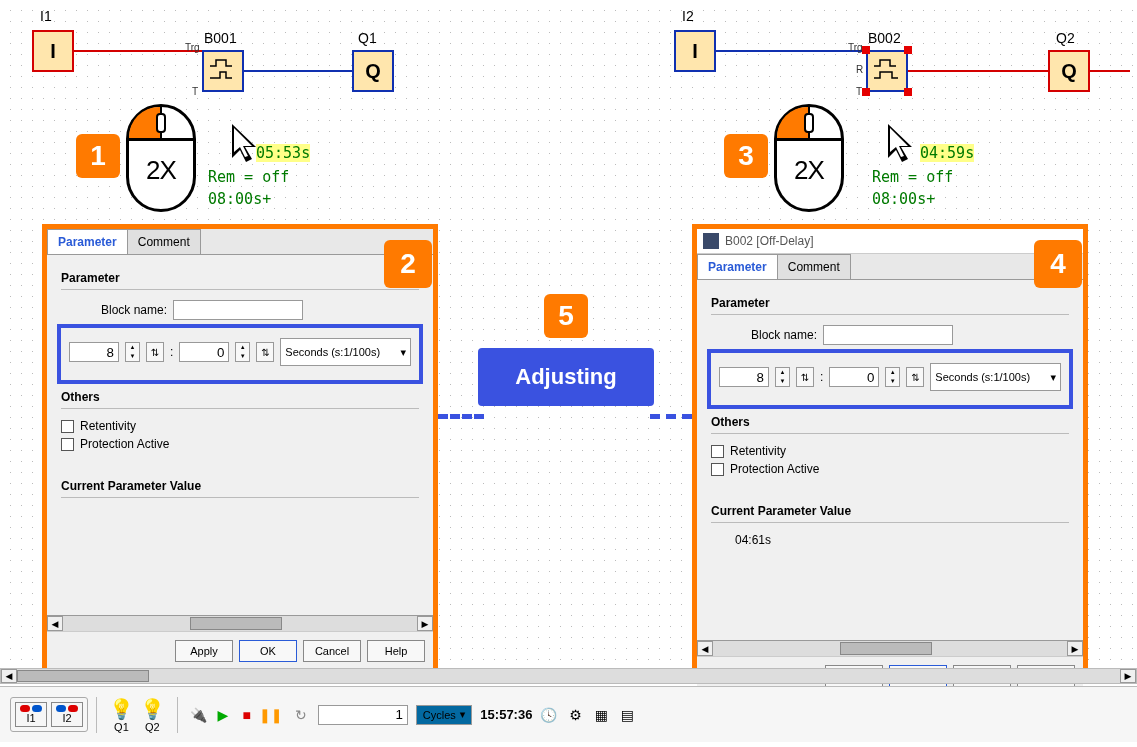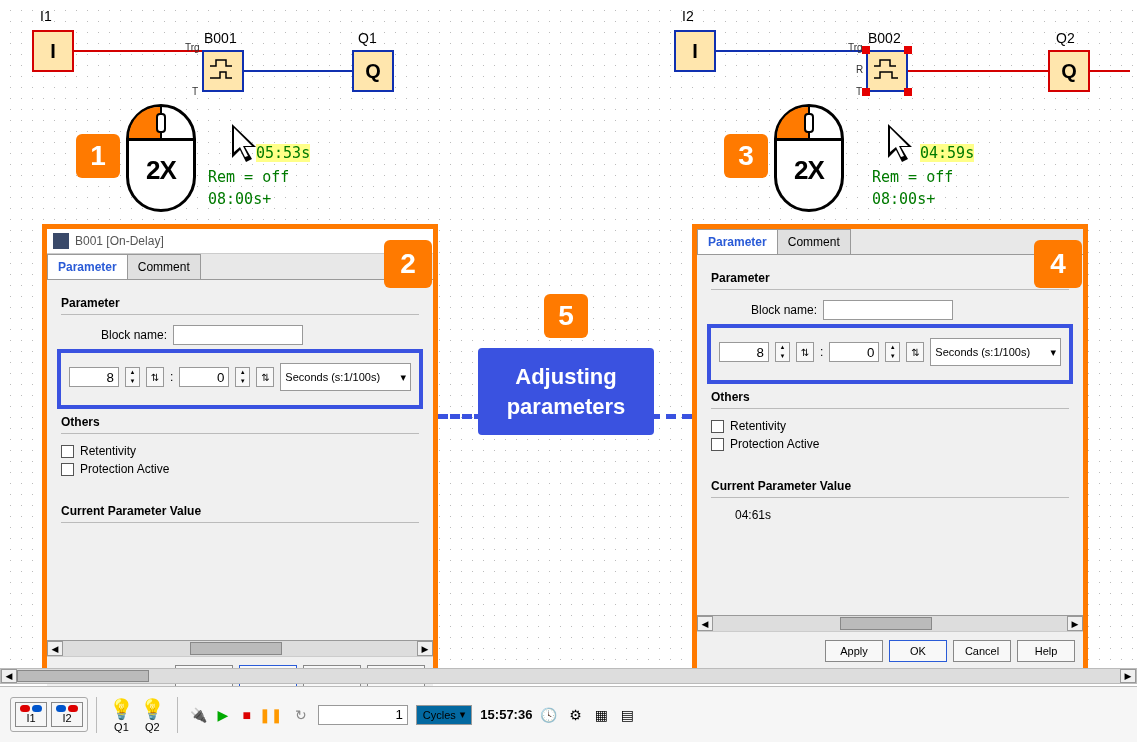--- a/index.html
+++ b/index.html
@@ -55,21 +55,21 @@
     width: 70px; height: 108px;
     border: 3px solid #000;
     border-radius: 35px 35px 35px 35px;
     background: #fff;
     display: flex; flex-direction: column; align-items: center;
   }
   .mouse-top { display: flex; width: 100%; height: 34px; }
   .mouse-btn-l { width: 50%; border-right: 1.5px solid #000; border-bottom: 3px solid #000; border-top-left-radius: 30px; background: #ff7a00; }
   .mouse-btn-r { width: 50%; border-left: 1.5px solid #000; border-bottom: 3px solid #000; border-top-right-radius: 30px; }
   .mouse-wheel { position: absolute; top: 6px; left: 50%; transform: translateX(-50%); width: 10px; height: 20px; background: #fff; border: 2px solid #000; border-radius: 4px; }
-  .mouse-text { font-size: 26px; font-weight: 700; margin-top: 14px; letter-spacing: -1px; }
+  .mouse-text { font-size: 26px; font-weight: 400; margin-top: 14px; letter-spacing: -1px; }
 
   .dialog {
     position: absolute;
     width: 396px; height: 456px;
     background: #f0f0f0;
     border: 5px solid #ff7a00;
   }
   .dlg-title { display: flex; align-items: center; padding: 4px 6px; background: #fff; border-bottom: 1px solid #ccc; font-size: 12px; color: #555; }
   .dlg-title-icon { width: 16px; height: 16px; background: #3a4a6a; margin-right: 6px; display: inline-block; }
   .dlg-tabs { display: flex; background: #e8e8e8; border-bottom: 1px solid #999; }
@@ -225,24 +225,20 @@
   <div class="mouse-icon" style="left:774px;top:104px">
     <div class="mouse-top">
         <div class="mouse-btn-l"></div>
         <div class="mouse-btn-r"></div>
       </div>
     <div class="mouse-wheel"></div>
     <div class="mouse-text">2X</div>
   </div>
 
   <div class="dialog" style="left:42px;top:224px">
-    <div class="dlg-title">
-      <span class="dlg-title-icon"></span>
-      <span>B001 [On-Delay]</span>
-    </div>
     <div class="dlg-tabs">
       <div class="dlg-tab active">Parameter</div>
       <div class="dlg-tab">Comment</div>
     </div>
     <div class="dlg-body">
       <div class="fieldset-label">Parameter</div>
       <hr class="hr">
       <div class="row" style="margin-left:40px">
         <span class="lbl">Block name:</span>
         <input class="txt" style="width: 130px;" value="">
@@ -292,20 +288,24 @@
     <div class="dlg-buttons">
       <div class="btn">Apply</div>
       <div class="btn primary">OK</div>
       <div class="btn">Cancel</div>
       <div class="btn">Help</div>
     </div>
   </div>
   <div class="callout-num" style="left:384px;top:240px;width:48px;height:48px">2</div>
 
   <div class="dialog" style="left:692px;top:224px">
+    <div class="dlg-title">
+      <span class="dlg-title-icon"></span>
+      <span>B002 [Off-Delay]</span>
+    </div>
     <div class="dlg-tabs">
       <div class="dlg-tab active">Parameter</div>
       <div class="dlg-tab">Comment</div>
     </div>
     <div class="dlg-body">
       <div class="fieldset-label">Parameter</div>
       <hr class="hr">
       <div class="row" style="margin-left:40px">
         <span class="lbl">Block name:</span>
         <input class="txt" style="width: 130px;" value="">
@@ -360,21 +360,20 @@
       <div class="btn">Help</div>
     </div>
   </div>
   <div class="callout-num" style="left:1034px;top:240px;width:48px;height:48px">4</div>
 
   <div class="connector-dash" style="left:438px;top:414px;width:46px"></div>
   <div class="connector-dash" style="left:650px;top:414px;width:42px"></div>
   <div class="callout-num" style="left:544px;top:294px;width:44px;height:44px">5</div>
   <div class="center-box" style="left:478px;top:348px;width:176px">
     <div>Adjusting</div>
-    <div>parameters</div>
   </div>
 </div>
 
 <div class="bottom-scroll">
   <div class="scroll-btn">◀</div>
   <div class="scroll-track">
       <div class="scroll-thumb" style="left:0;width:12%"></div>
     </div>
   <div class="scroll-btn">▶</div>
 </div>

